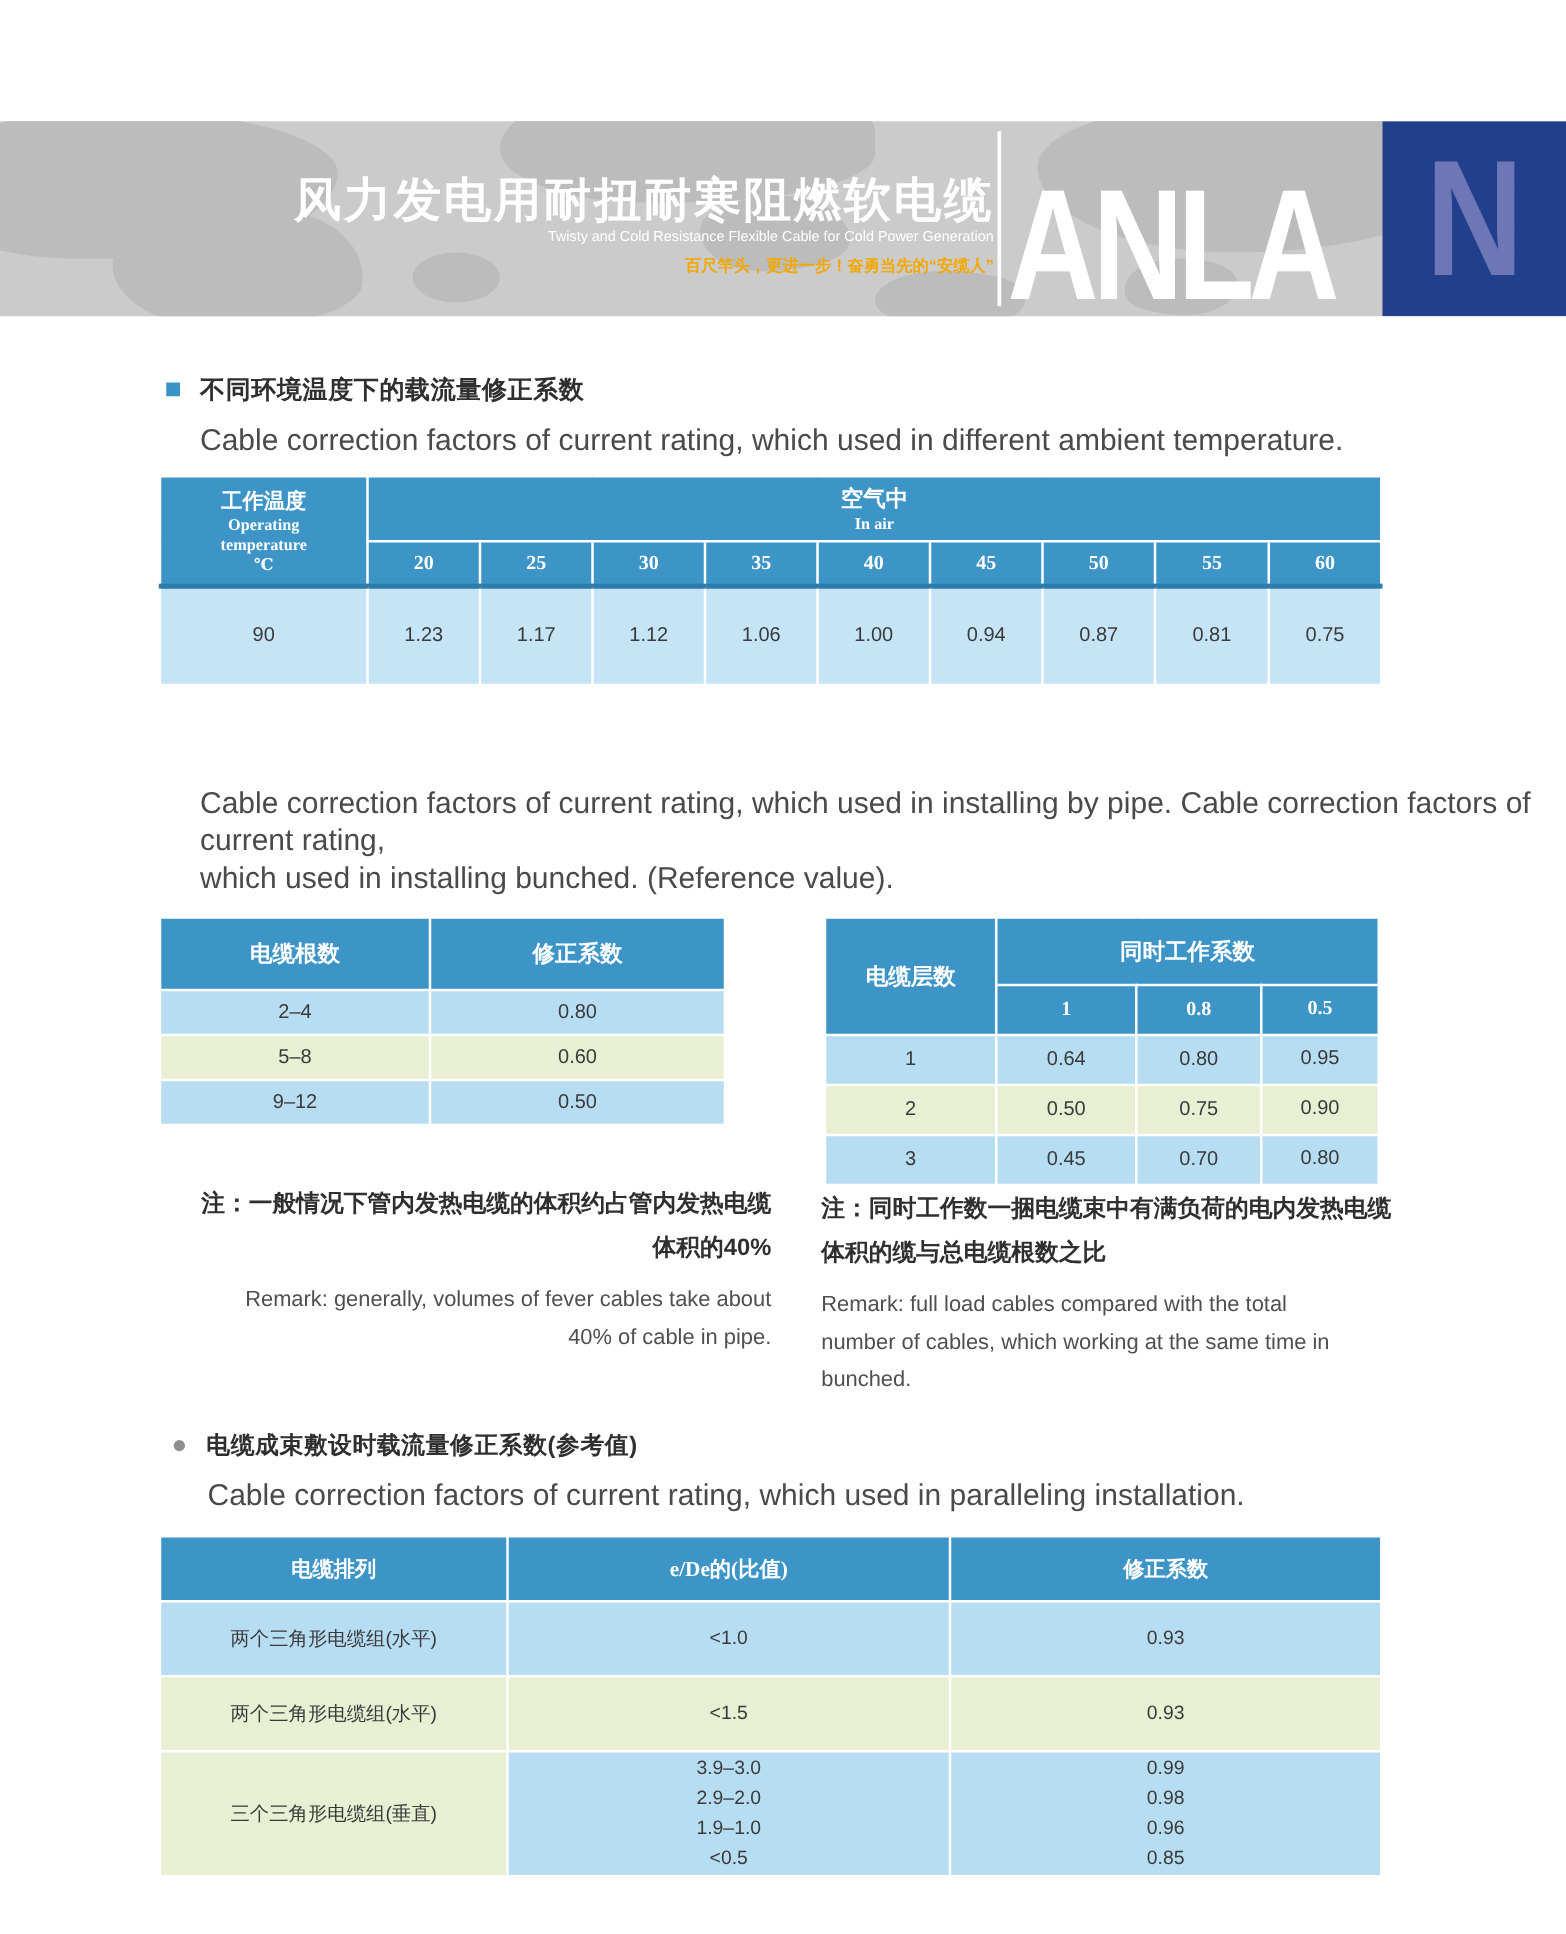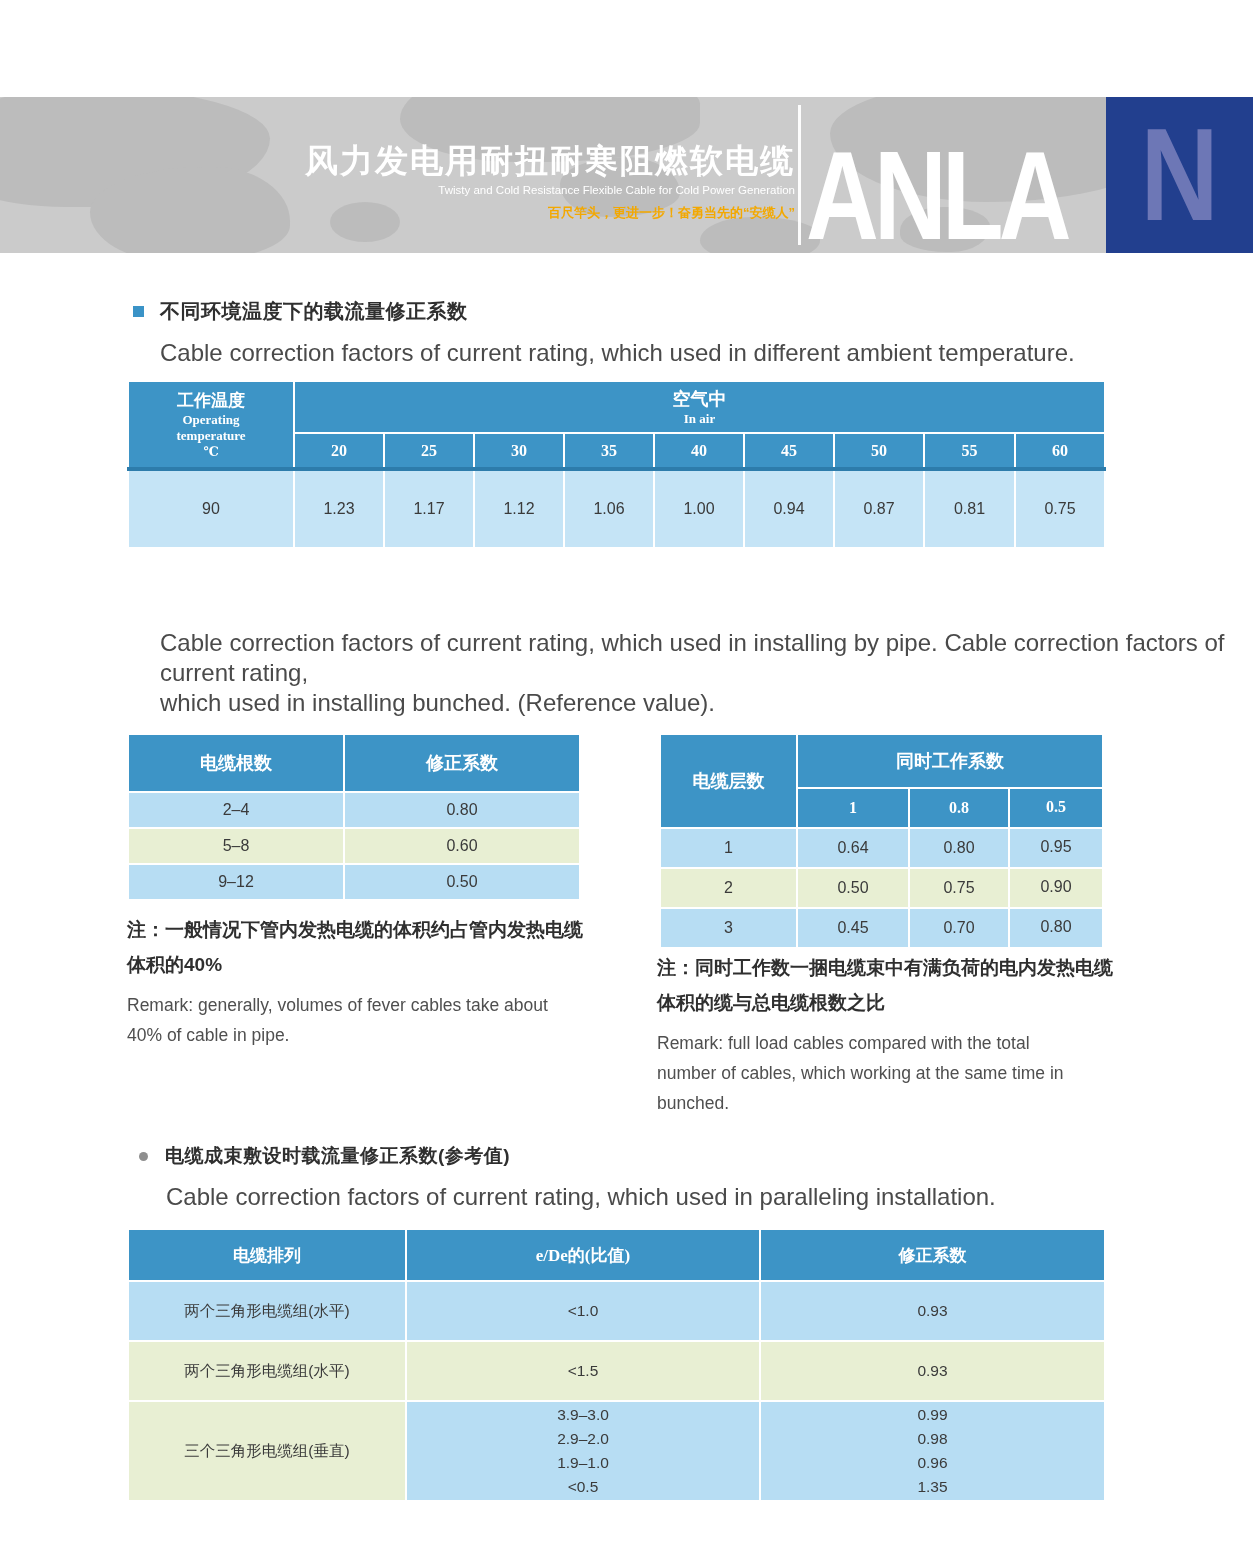--- a/index.html
+++ b/index.html
@@ -12,21 +12,21 @@
   .blob{position:absolute;background:#bcbcbc;}
   .b1{left:-60px;top:-10px;width:330px;height:120px;border-radius:45% 60% 55% 40%/55% 45% 60% 40%;}
   .b2{left:90px;top:70px;width:200px;height:95px;border-radius:60% 40% 55% 45%/50% 60% 40% 55%;}
   .b3{left:400px;top:-25px;width:300px;height:90px;border-radius:40% 55% 60% 45%/60% 40% 50% 55%;}
   .b4{left:560px;top:60px;width:120px;height:60px;border-radius:55% 45% 60% 40%/45% 60% 40% 55%;}
   .b5{left:830px;top:-15px;width:330px;height:120px;border-radius:50% 45% 55% 50%/45% 55% 45% 60%;}
   .b6{left:900px;top:110px;width:90px;height:45px;border-radius:50% 50% 45% 55%/55% 45% 60% 40%;}
   .b7{left:330px;top:105px;width:70px;height:40px;border-radius:50%;}
   .b8{left:700px;top:120px;width:120px;height:45px;border-radius:45% 55% 50% 50%/55% 45% 50% 50%;}
   .title-block{position:absolute;right:458px;top:44px;text-align:right;z-index:3;white-space:nowrap;}
-  .title-cn{font-size:33px;font-weight:bold;color:#fff;letter-spacing:2px;line-height:40px;}
+  .title-cn{font-size:38px;font-weight:bold;color:#fff;letter-spacing:2px;line-height:40px;}
   .title-en{font-size:11.5px;color:#fff;line-height:15px;margin-top:2px;}
   .slogan{font-size:13px;font-weight:bold;color:#f3a800;line-height:18px;margin-top:6px;}
   .vline{position:absolute;left:798px;top:8px;width:3px;height:140px;background:rgba(255,255,255,.95);z-index:3;}
   .anla{position:absolute;left:806px;bottom:-6px;z-index:2;color:#fff;font-weight:bold;
         font-size:126px;line-height:1;letter-spacing:-6px;transform:scaleX(.80);transform-origin:left bottom;}
   .navy{position:absolute;right:0;top:0;width:147px;height:156px;background:#223f8e;z-index:4;
         display:flex;align-items:center;justify-content:center;}
   .navy span{color:#6d77b6;font-weight:bold;font-size:132px;line-height:1;transform:scaleX(.82);}
   
   .sec{position:absolute;left:133px;}
@@ -228,21 +228,21 @@
       </tr>
       <tr>
         <td class="bg-blue">3</td>
         <td class="bg-blue">0.45</td>
         <td class="bg-blue">0.70</td>
         <td class="bg-blue low">0.80</td>
       </tr>
     </tbody>
   </table>
 
-  <div class="note" style="left:127px;top:912px;">
+  <div class="note" style="left:127px;top:946px;text-align:right;">
     <div class="note-cn">
       <div>注：一般情况下管内发热电缆的体积约占管内发热电缆</div>
       <div>体积的40%</div>
     </div>
     <div class="note-en">
       <div>Remark: generally, volumes of fever cables take about</div>
       <div>40% of cable in pipe.</div>
     </div>
   </div>
 
@@ -295,19 +295,19 @@
         <td class="bg-blue stack">
           <div>3.9–3.0</div>
           <div>2.9–2.0</div>
           <div>1.9–1.0</div>
           <div>&lt;0.5</div>
         </td>
         <td class="bg-blue stack">
           <div>0.99</div>
           <div>0.98</div>
           <div>0.96</div>
-          <div>1.35</div>
+          <div>0.85</div>
         </td>
       </tr>
     </tbody>
   </table>
 
 </div>
 
 </body></html>

